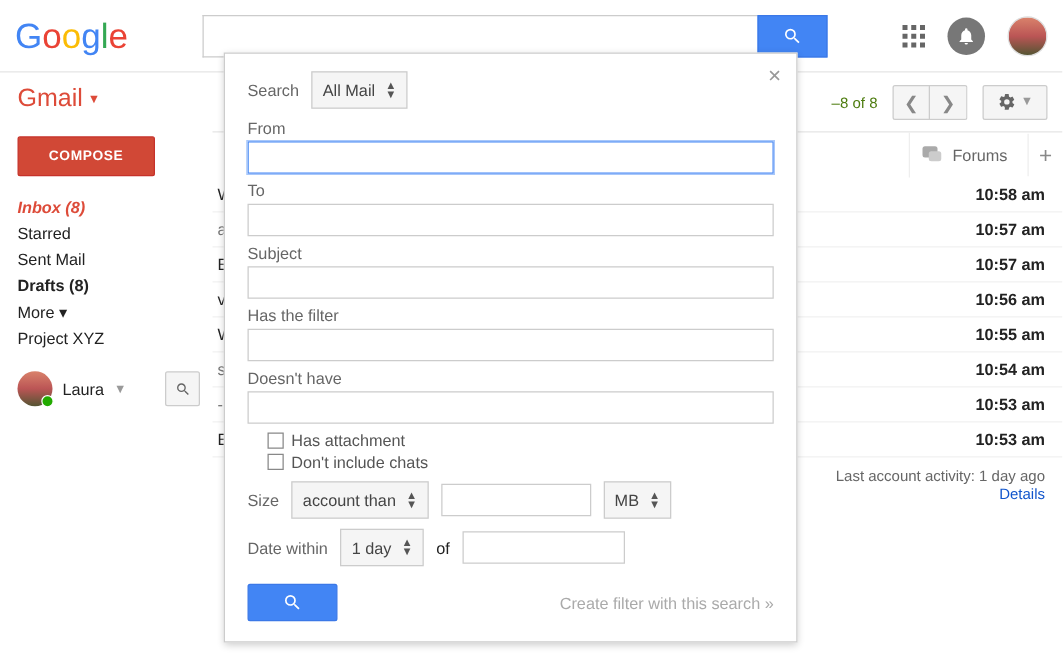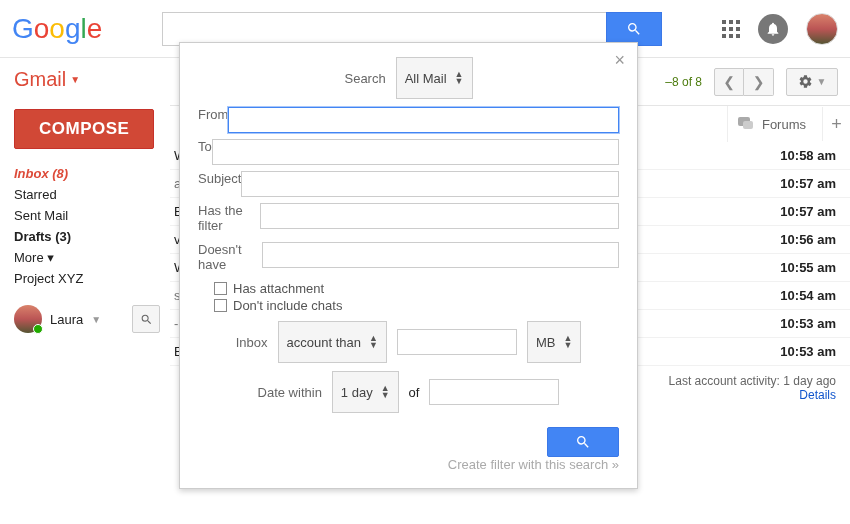--- a/index.html
+++ b/index.html
@@ -21,21 +21,21 @@
   .apps-icon { width:18px; height:18px; display:grid; grid-template-columns:repeat(3,4px); grid-template-rows:repeat(3,4px); gap:3px; }
   .apps-icon span { background:#666; width:4px; height:4px; }
   .bell { width:30px; height:30px; border-radius:50%; background:#777; display:flex; align-items:center; justify-content:center; }
   .bell svg { fill:#fff; }
   .avatar { width:32px; height:32px; border-radius:50%; background:linear-gradient(180deg,#d9826b 0%,#b55 50%,#553 100%); border:1px solid #ddd; background-size:cover; }
 
   
   .main { display:flex;justify-content:flex-end; }
   .sidebar { width:170px; padding:10px 0 0 14px; }
   .gmail-label { font-family:Arial; font-size:20px; color:#dd4b39; font-weight:400; display:flex; align-items:center; gap:4px;}
-  .compose { margin:18px 0 14px 0; background:#d14836; color:#fff; border:1px solid #c6322a; border-radius:2px; font-weight:bold; font-size:17px; padding:9px 24px; letter-spacing:0.5px; cursor:pointer; }
+  .compose { margin:18px 0 14px 0; background:#d14836; color:#fff; border:1px solid #c6322a; border-radius:2px; font-weight:bold; font-size:11px; padding:9px 24px; letter-spacing:0.5px; cursor:pointer; }
   .nav-item { padding:3px 0; font-size:13px; cursor:pointer; }
   .nav-item.active { color:#dd4b39; font-weight:bold;font-style:italic; }
   .nav-item.bold { font-weight:bold; }
   .user-row { display:flex; align-items:center; gap:8px; margin-top:16px; }
   .user-row .mini-av { width:28px; height:28px; border-radius:50%; background:linear-gradient(180deg,#d9826b 0%,#b55 50%,#553 100%); position:relative; }
   .mini-av::after { content:''; position:absolute; width:8px; height:8px; background:#2a0; border-radius:50%; bottom:-1px; right:-1px; border:1px solid #fff;}
   .sb-search { width:28px; height:28px; border:1px solid #ccc; border-radius:2px; display:flex; align-items:center; justify-content:center; margin-left:auto; margin-right:10px; cursor:pointer; background:#f5f5f5;}
   .caret { font-size:10px; color:#999; }
 
   .content { flex:1; position:relative; }
@@ -64,31 +64,31 @@
 
   
   .footer { display:flex; padding:8px 14px; font-size:12px; color:#666; }
   .footer .left { }
   .footer .mid { margin-left:140px; }
   .footer .right { margin-left:auto; text-align:right; }
 
   
   .panel { position:absolute; left:179px; top:42px; width:459px; background:#fff; border:1px solid #ccc; box-shadow:0 2px 6px rgba(0,0,0,0.2); padding:14px 18px 16px 18px; z-index:10; }
   .panel .close { position:absolute; right:12px; top:8px; color:#999; font-size:18px; cursor:pointer; line-height:1;}
-  .prow { display:flex; align-items:center; margin-bottom:8px; gap:10px;justify-content:center; }
+  .prow { display:flex; align-items:center; margin-bottom:8px; gap:10px; }
   .prow label.lbl { color:#666; font-size:13px; }
-  .pcol { display:flex; flex-direction:row; margin-bottom:6px; }
+  .pcol { display:flex; flex-direction:column; margin-bottom:6px; }
   .pcol .lbl { color:#666; font-size:13px; margin-bottom:3px; }
   .pinput { width:100%; height:26px; border:1px solid #ccc; padding:0 6px; font-size:13px; }
   .pinput.focus { border:1px solid #4285F4; outline:1px solid #a8c7fa; }
-  .psel { border:1px solid #ccc; background:#f5f5f5; height:42px; display:flex; align-items:center; gap:8px; padding:0 8px; font-size:13px; color:#444; cursor:pointer;}
+  .psel { border:1px solid #ccc; background:#f5f5f5; height:30px; display:flex; align-items:center; gap:8px; padding:0 8px; font-size:13px; color:#444; cursor:pointer;}
   .spin { font-size:9px; color:#555; line-height:7px; display:flex; flex-direction:column; }
   .chk { display:flex; align-items:center; gap:6px; margin:2px 0; color:#555;padding-left:16px; }
   .chk-box { width:13px; height:13px; border:1px solid #888; }
-  .panel-actions { display:flex; align-items:flex-end; margin-top:14px;flex-direction:column; }
+  .panel-actions { display:flex; align-items:center; margin-top:14px; }
   .panel-search-btn { width:72px; height:30px; background:#4285F4; border:1px solid #3b78e7; display:flex; align-items:center; justify-content:center; cursor:pointer; border-radius:2px;}
   .panel-search-btn svg { fill:#fff; }
   .create-filter { margin-left:auto; color:#aaa; font-size:13px; }
 </style>
 </head>
 <body>
 
 <div class="header">
   <div class="logo">
     <span class="logo-text"><span class="g-blue">G</span><span class="g-red">o</span><span class="g-yellow">o</span><span class="g-blue">g</span><span class="g-green">l</span><span class="g-red">e</span></span>
@@ -126,21 +126,21 @@
   <div class="sidebar">
     <div class="gmail-label">
       <span>Gmail</span>
         <span class="caret" style="color:#dd4b39">▼</span>
     </div>
     <button class="compose">COMPOSE</button>
     <div id="nav-list">
         <div class="nav-item active bold">Inbox (8)</div>
         <div class="nav-item">Starred</div>
         <div class="nav-item">Sent Mail</div>
-        <div class="nav-item bold">Drafts (3)</div>
+        <div class="nav-item bold">Drafts (8)</div>
         <div class="nav-item">More ▾</div>
         <div class="nav-item">Project XYZ</div>
       </div>
     <div class="user-row">
       <div class="mini-av"></div>
       <span>Laura</span>
       <span class="caret">▼</span>
       <div class="sb-search">
         <svg width="13" height="13" viewBox="0 0 24 24" fill="#666">
             <path d="M15.5 14h-.79l-.28-.27A6.471 6.471 0 0016 9.5 6.5 6.5 0 109.5 16c1.61 0 3.09-.59 4.23-1.57l.27.28v.79l5 4.99L20.49 19l-4.99-5zm-6 0C7.01 14 5 11.99 5 9.5S7.01 5 9.5 5 14 7.01 14 9.5 11.99 14 9.5 14z"></path>
@@ -263,21 +263,21 @@
   <div class="chk">
     <span class="chk-box"></span>
     <span>Has attachment</span>
   </div>
   <div class="chk">
     <span class="chk-box"></span>
     <span>Don't include chats</span>
   </div>
 
   <div class="prow" style="margin-top:8px">
-    <label class="lbl">Inbox</label>
+    <label class="lbl">Size</label>
     <div class="psel">
       <span>account than</span>
         <span class="spin">
           <span>▲</span>
           <span>▼</span>
         </span>
     </div>
     <input class="pinput" style="width: 120px;">
     <div class="psel">
       <span>MB</span>

